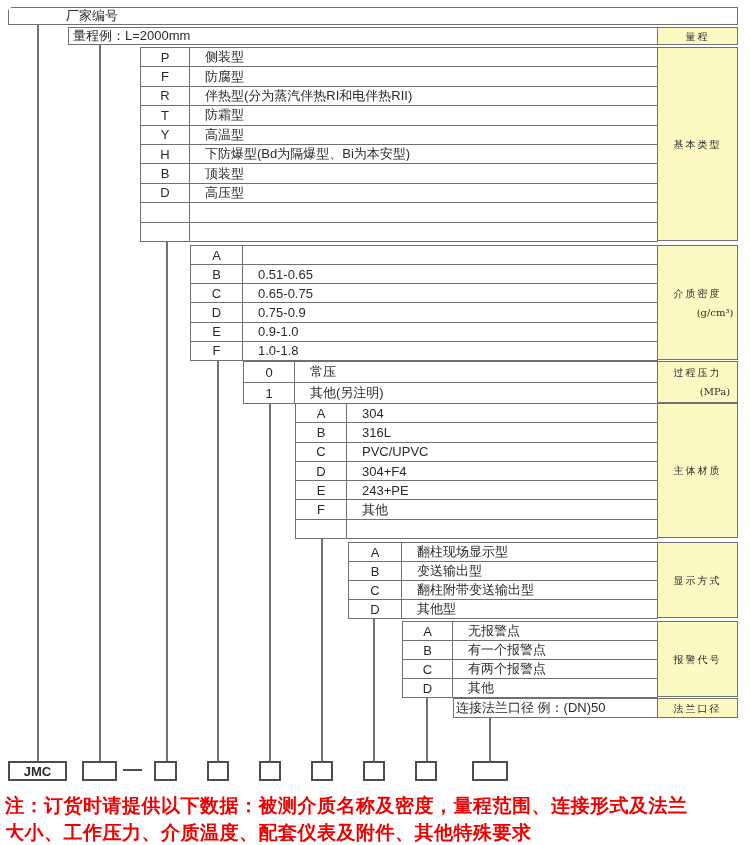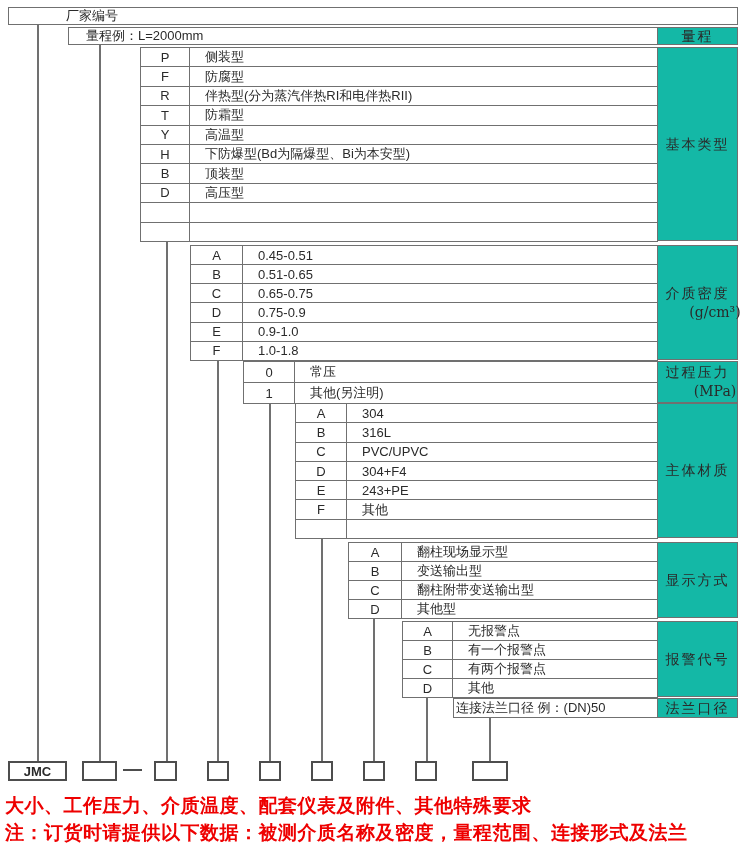--- a/index.html
+++ b/index.html
@@ -1,31 +1,31 @@
 <!DOCTYPE html>
 <html><head>
 <meta charset="utf-8">
 <style>
   html,body{margin:0;padding:0;background:#ffffff;}
   .stage{position:relative;width:750px;height:845px;background:#ffffff;overflow:hidden;
-         font-family:"Liberation Sans",sans-serif;color:#2a2a2a;}
+         font-family:"Liberation Sans",sans-serif;color:#2a2a2a;border-radius:31px;}
   .bar{position:absolute;height:18px;border:1px solid #707070;box-sizing:border-box;
        display:flex;align-items:center;font-size:13px;background:#fff;}
   .vline{position:absolute;width:2px;background:#707070;}
   
   .sec{position:absolute;box-sizing:border-box;border-top:1px solid #707070;background:#fff;}
   .trow{display:flex;height:var(--rowh);box-sizing:border-box;border-bottom:1px solid #707070;}
   .tcode{width:var(--codew);box-sizing:border-box;border-left:1px solid #707070;border-right:1px solid #707070;
          display:flex;align-items:center;justify-content:center;font-size:13px;}
   .tdesc{flex:1;box-sizing:border-box;border-right:1px solid #707070;display:flex;align-items:center;
          padding-left:15px;font-size:13px;white-space:nowrap;overflow:hidden;}
   
   .cat{position:absolute;left:657px;width:81px;box-sizing:border-box;border:1px solid #707070;
        display:flex;flex-direction:column;align-items:center;justify-content:center;
-       font-family:"DejaVu Serif",serif;font-size:14px;letter-spacing:2px;line-height:19px;background:#14b8a6;}
+       font-family:"DejaVu Serif",serif;font-size:10px;letter-spacing:2px;line-height:19px;background:#fef9c3;}
   .cat .sub{letter-spacing:0;margin-left:35px;}
   
   .flrow{position:absolute;box-sizing:border-box;border:1px solid #707070;display:flex;align-items:center;
          padding-left:2px;font-size:13px;background:#fff;}
   
   .cbox{position:absolute;top:761px;height:20px;box-sizing:border-box;border:2px solid #4d4d4d;
         display:flex;align-items:center;justify-content:center;font-size:13px;font-weight:bold;background:#fff;}
   .dash{position:absolute;top:769px;height:2px;background:#4d4d4d;}
   
   .note{position:absolute;left:5px;top:792px;width:742px;font-size:19px;font-weight:bold;
@@ -33,21 +33,21 @@
 </style>
 </head>
 <body>
 
 <div class="stage">
 
   <div class="bar" style="left:8px;top:7px;width:730px;padding-left:57px">
     <span>厂家编号</span>
   </div>
 
-  <div class="bar" style="left:68px;top:27px;width:590px;padding-left:17px">
+  <div class="bar" style="left:68px;top:27px;width:590px;padding-left:4px">
     <span>量程例：L=2000mm</span>
   </div>
   <div class="cat" style="top:27px;height:18px">
     <span>量程</span>
   </div>
 
   <div class="vline" style="left:37px;top:25px;height:736px"></div>
   <div class="vline" style="left:99px;top:44px;height:717px"></div>
   <div class="vline" style="left:166px;top:241px;height:520px"></div>
   <div class="vline" style="left:217px;top:360px;height:401px"></div>
@@ -95,21 +95,20 @@
         <div class="tdesc"></div>
       </div>
       <div class="trow">
         <div class="tcode"></div>
         <div class="tdesc"></div>
       </div>
     </div>
   <div class="sec" style="left:190px;top:245px;width:468px;--codew:53px;--rowh:19.17px">
       <div class="trow">
         <div class="tcode">A</div>
-        <div class="tdesc">0.45-0.51</div>
       </div>
       <div class="trow">
         <div class="tcode">B</div>
         <div class="tdesc">0.51-0.65</div>
       </div>
       <div class="trow">
         <div class="tcode">C</div>
         <div class="tdesc">0.65-0.75</div>
       </div>
       <div class="trow">
@@ -237,17 +236,17 @@
   <div class="dash" style="left:123px;width:19px"></div>
   <div class="cbox" style="left:154px;width:23px"></div>
   <div class="cbox" style="left:207px;width:22px"></div>
   <div class="cbox" style="left:259px;width:22px"></div>
   <div class="cbox" style="left:311px;width:22px"></div>
   <div class="cbox" style="left:363px;width:22px"></div>
   <div class="cbox" style="left:415px;width:22px"></div>
   <div class="cbox" style="left:472px;width:36px"></div>
 
   <div class="note">
+    <div>注：订货时请提供以下数据：被测介质名称及密度，量程范围、连接形式及法兰</div>
     <div>大小、工作压力、介质温度、配套仪表及附件、其他特殊要求</div>
-    <div>注：订货时请提供以下数据：被测介质名称及密度，量程范围、连接形式及法兰</div>
   </div>
 
 </div>
 
 </body></html>

